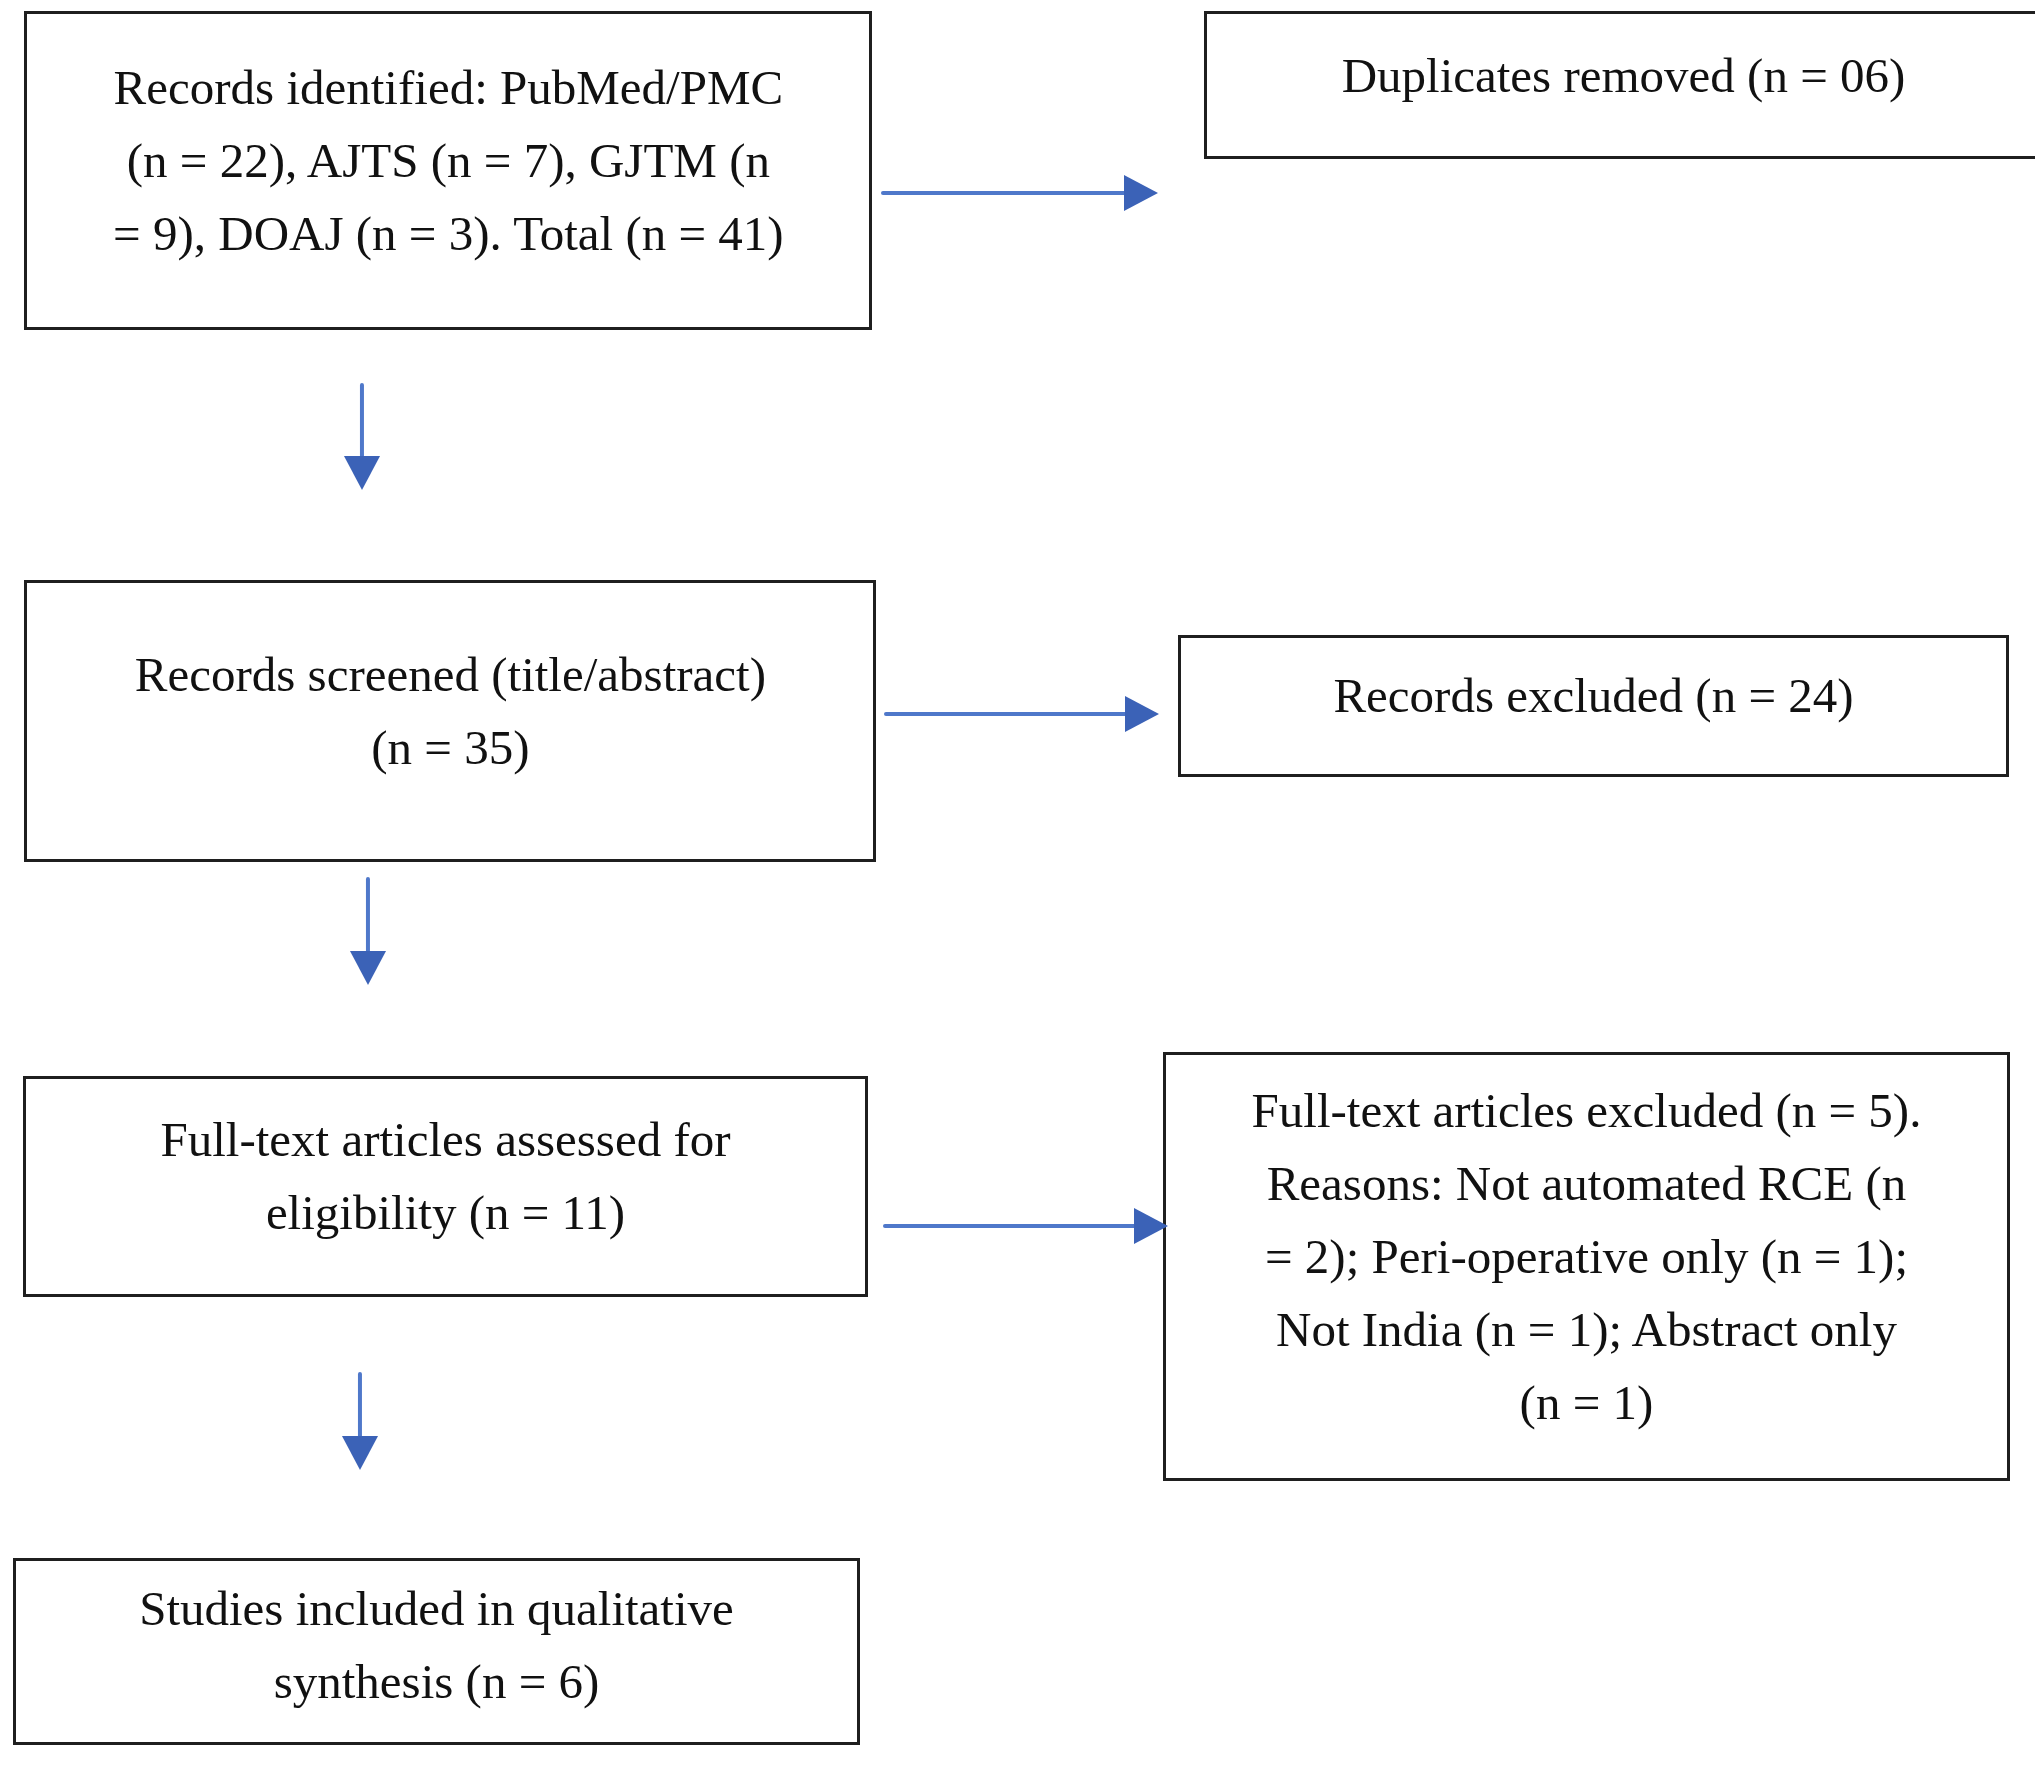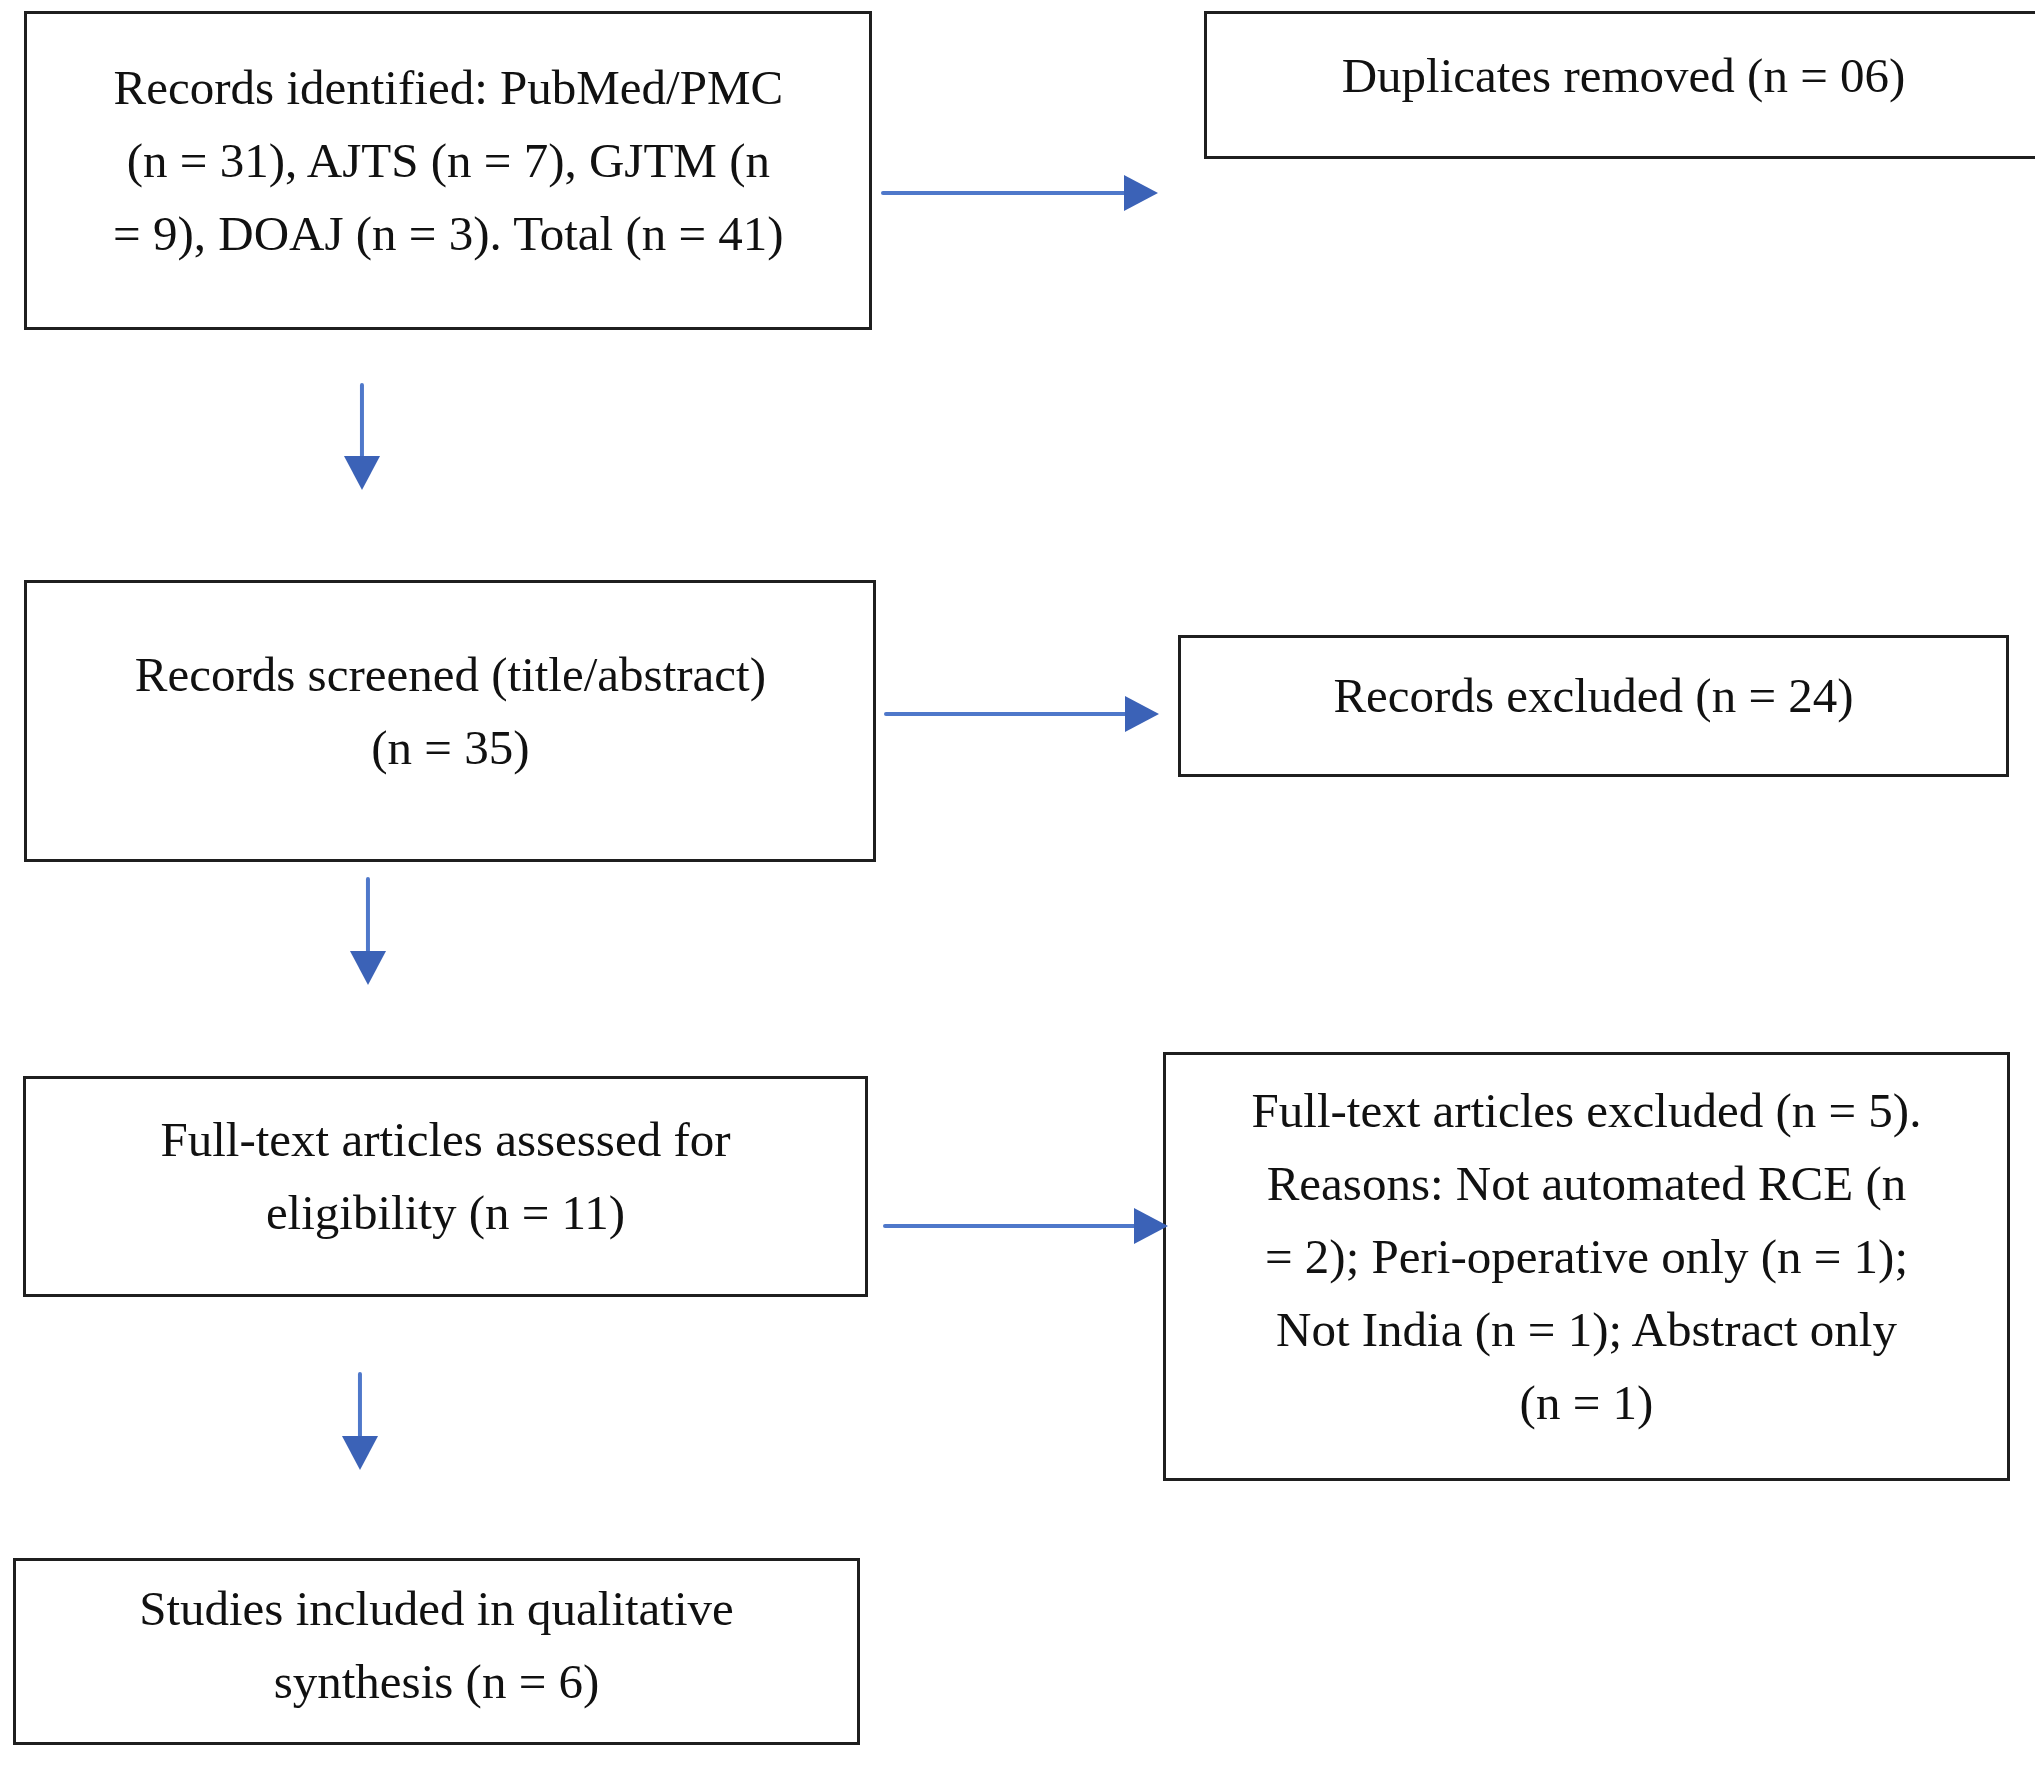--- a/index.html
+++ b/index.html
@@ -54,21 +54,21 @@
     border-top: 34px solid #3b62b7;
   }
 </style>
 </head>
 <body>
 
 <div class="canvas">
 
   <div class="box" style="left:24.4px; top:11.4px; width:848px; height:319px;">
     <div class="line">Records identified: PubMed/PMC</div>
-    <div class="line">(n = 31), AJTS (n = 7), GJTM (n</div>
+    <div class="line">(n = 22), AJTS (n = 7), GJTM (n</div>
     <div class="line">= 9), DOAJ (n = 3). Total (n = 41)</div>
   </div>
 
   <div class="box" style="left:1204px; top:11.4px; width:839px; height:148px;">
     <div class="line">Duplicates removed (n = 06)</div>
   </div>
 
   <div class="arrow-h" style="left:881px; top:175px; width:277px; height:36px;">
     <div class="shaft"></div>
     <div class="head"></div>

